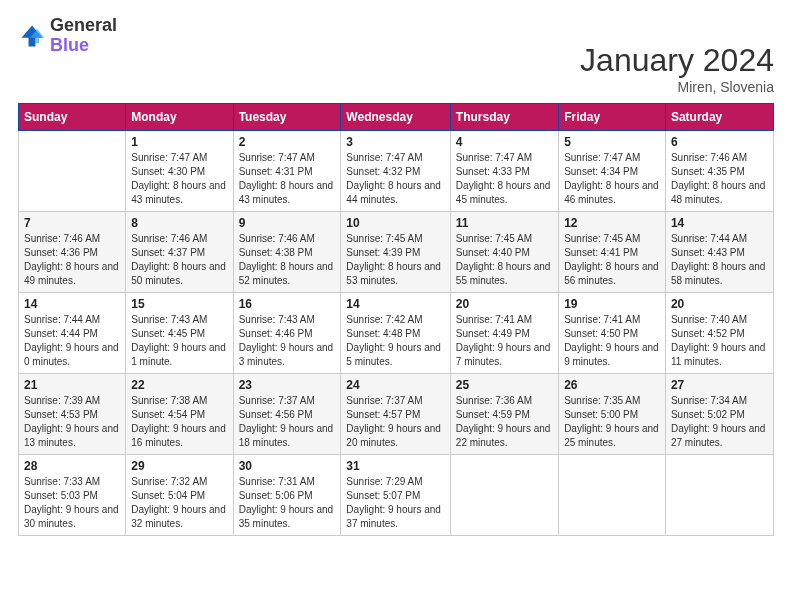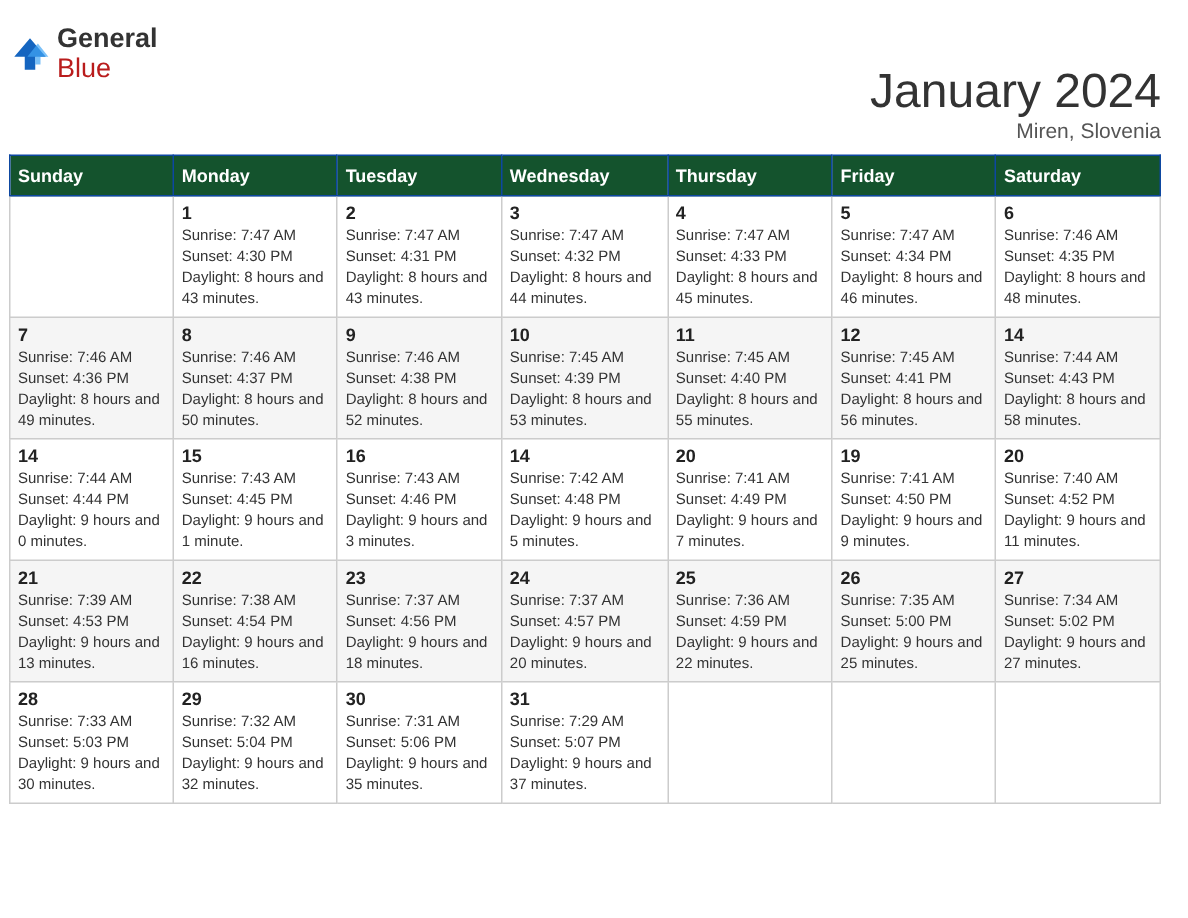--- a/index.html
+++ b/index.html
@@ -7,21 +7,21 @@
       font-family: Arial, sans-serif;
       background: #fff;
       width: 792px;
       min-height: 612px;
       padding: 0;
     }
     .page {
       width: 792px;
       min-height: 612px;
       background: #fff;
-      padding: 16px 18px 16px 6px;
+      padding: 16px 18px 16px 18px;
     }
     .header {
       display: flex;
       justify-content: space-between;
       align-items: flex-start;
       margin-bottom: 8px;
     }
     .logo {
       display: flex;
       align-items: center;
@@ -32,22 +32,22 @@
       flex-direction: column;
       line-height: 1.1;
     }
     .logo-general {
       font-size: 18px;
       font-weight: bold;
       color: #333;
     }
     .logo-blue {
       font-size: 18px;
-      font-weight: normal;
-      color: #b91c1c;
+      font-weight: bold;
+      color: #8b5cf6;
     }
     .logo-icon {
       width: 28px;
       height: 28px;
     }
     .title-section {
       text-align: right;
     }
     .calendar-title {
       font-size: 32px;
@@ -58,21 +58,21 @@
     .calendar-subtitle {
       font-size: 14px;
       color: #555;
     }
     .calendar {
       width: 100%;
       border-collapse: collapse;
       font-size: 10.5px;
     }
     .calendar th {
-      background: #14532d;
+      background: #be185d;
       color: #fff;
       text-align: left;
       padding: 6px 5px;
       font-size: 12px;
       font-weight: bold;
       border: 1px solid #0d47a1;
     }
     .calendar td {
       border: 1px solid #ccc;
       vertical-align: top;

